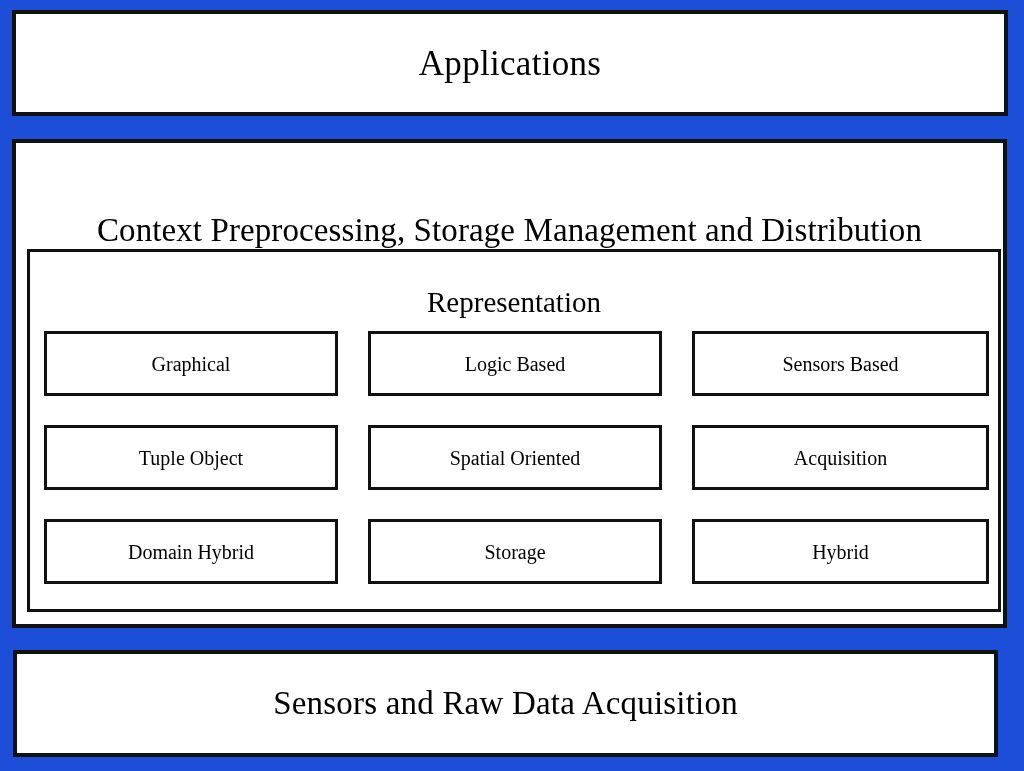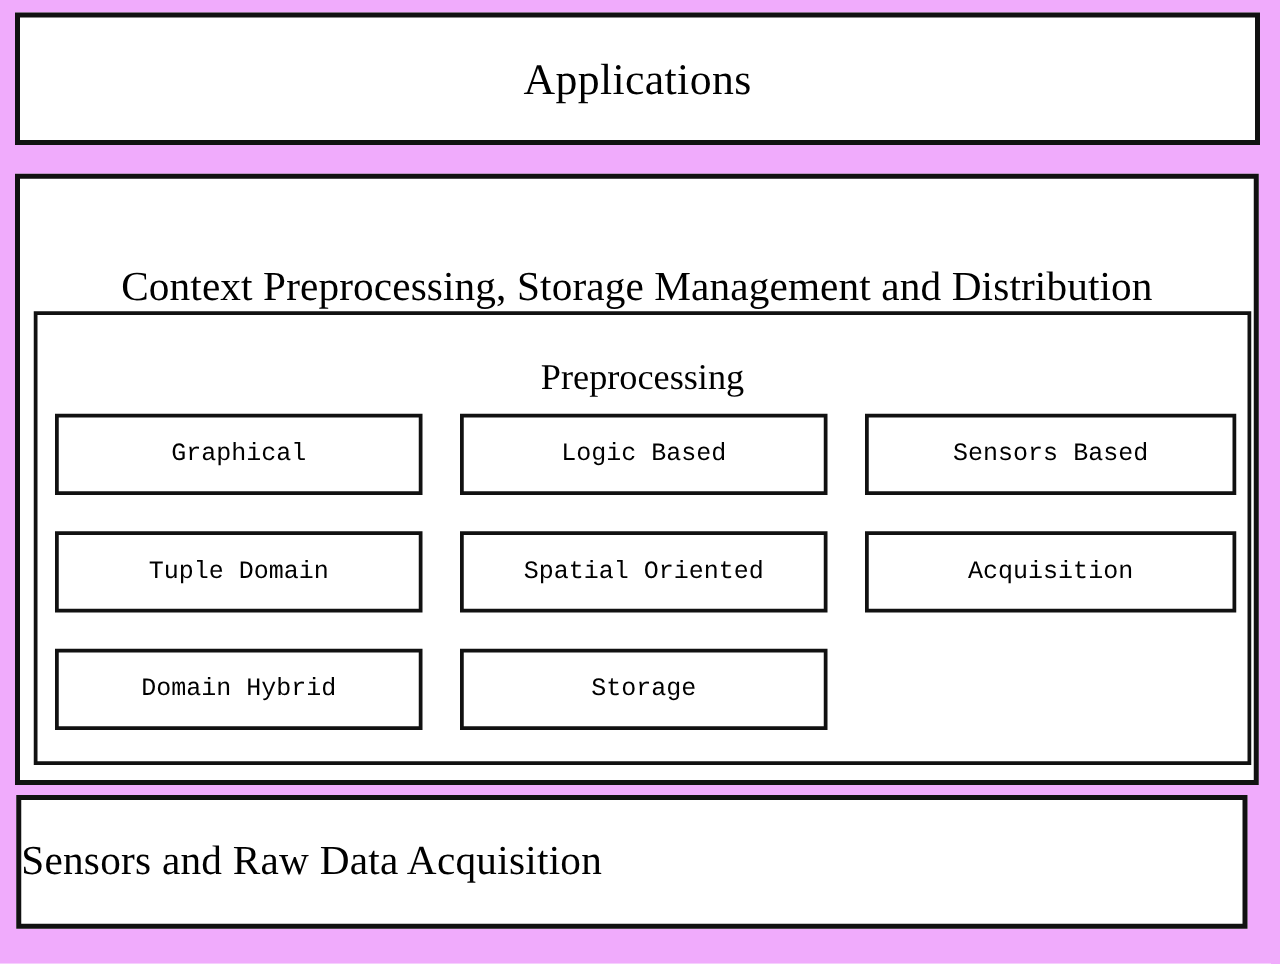--- a/index.html
+++ b/index.html
@@ -9,21 +9,21 @@
     background: #ffffff;
   }
   body {
     font-family: "Liberation Serif", "DejaVu Serif", serif;
     color: #000000;
   }
   #diagram {
     position: relative;
     width: 1024px;
     height: 771px;
-    background: #f0abfc;
+    background: #1d4ed8;
     overflow: hidden;
   }
 
   
   .box {
     position: absolute;
     box-sizing: border-box;
     background: #ffffff;
     border: 4px solid #111111;
   }
@@ -102,32 +102,31 @@
     box-sizing: border-box;
     height: 65px;
     background: #ffffff;
     border: 3px solid #111111;
     display: flex;
     align-items: center;
     justify-content: center;
     font-size: 20px;
     line-height: 1;
     white-space: nowrap;
-    font-family: Liberation Mono, monospace;
   }
 
   
   .layer-bottom {
     left: 13px;
-    top: 636px;
+    top: 650px;
     width: 985px;
     height: 107px;
     display: flex;
     align-items: center;
-    justify-content: flex-start;
+    justify-content: center;
   }
   .layer-bottom .layer-title {
     font-size: 33px;
     line-height: 1;
     letter-spacing: 0.2px;
     white-space: nowrap;
   }
 </style>
 </head>
 <body>
@@ -137,50 +136,53 @@
   <div class="box layer-top">
     <div class="layer-title">Applications</div>
   </div>
 
   <div class="box layer-middle">
 
     <div class="middle-title">Context Preprocessing, Storage Management and Distribution</div>
 
     <div class="rep-box">
 
-      <div class="rep-title">Preprocessing</div>
+      <div class="rep-title">Representation</div>
 
       <div class="rep-grid">
 
         <div class="rep-cell">
           <span>Graphical</span>
         </div>
         <div class="rep-cell">
           <span>Logic Based</span>
         </div>
         <div class="rep-cell">
           <span>Sensors Based</span>
         </div>
 
         <div class="rep-cell">
-          <span>Tuple Domain</span>
+          <span>Tuple Object</span>
         </div>
         <div class="rep-cell">
           <span>Spatial Oriented</span>
         </div>
         <div class="rep-cell">
           <span>Acquisition</span>
         </div>
 
         <div class="rep-cell">
           <span>Domain Hybrid</span>
         </div>
         <div class="rep-cell">
           <span>Storage</span>
         </div>
+        <div class="rep-cell">
+          <span>Hybrid</span>
+        </div>
 
       </div>
     </div>
   </div>
 
   <div class="box layer-bottom">
     <div class="layer-title">Sensors and Raw Data Acquisition</div>
   </div>
 
 </div>

